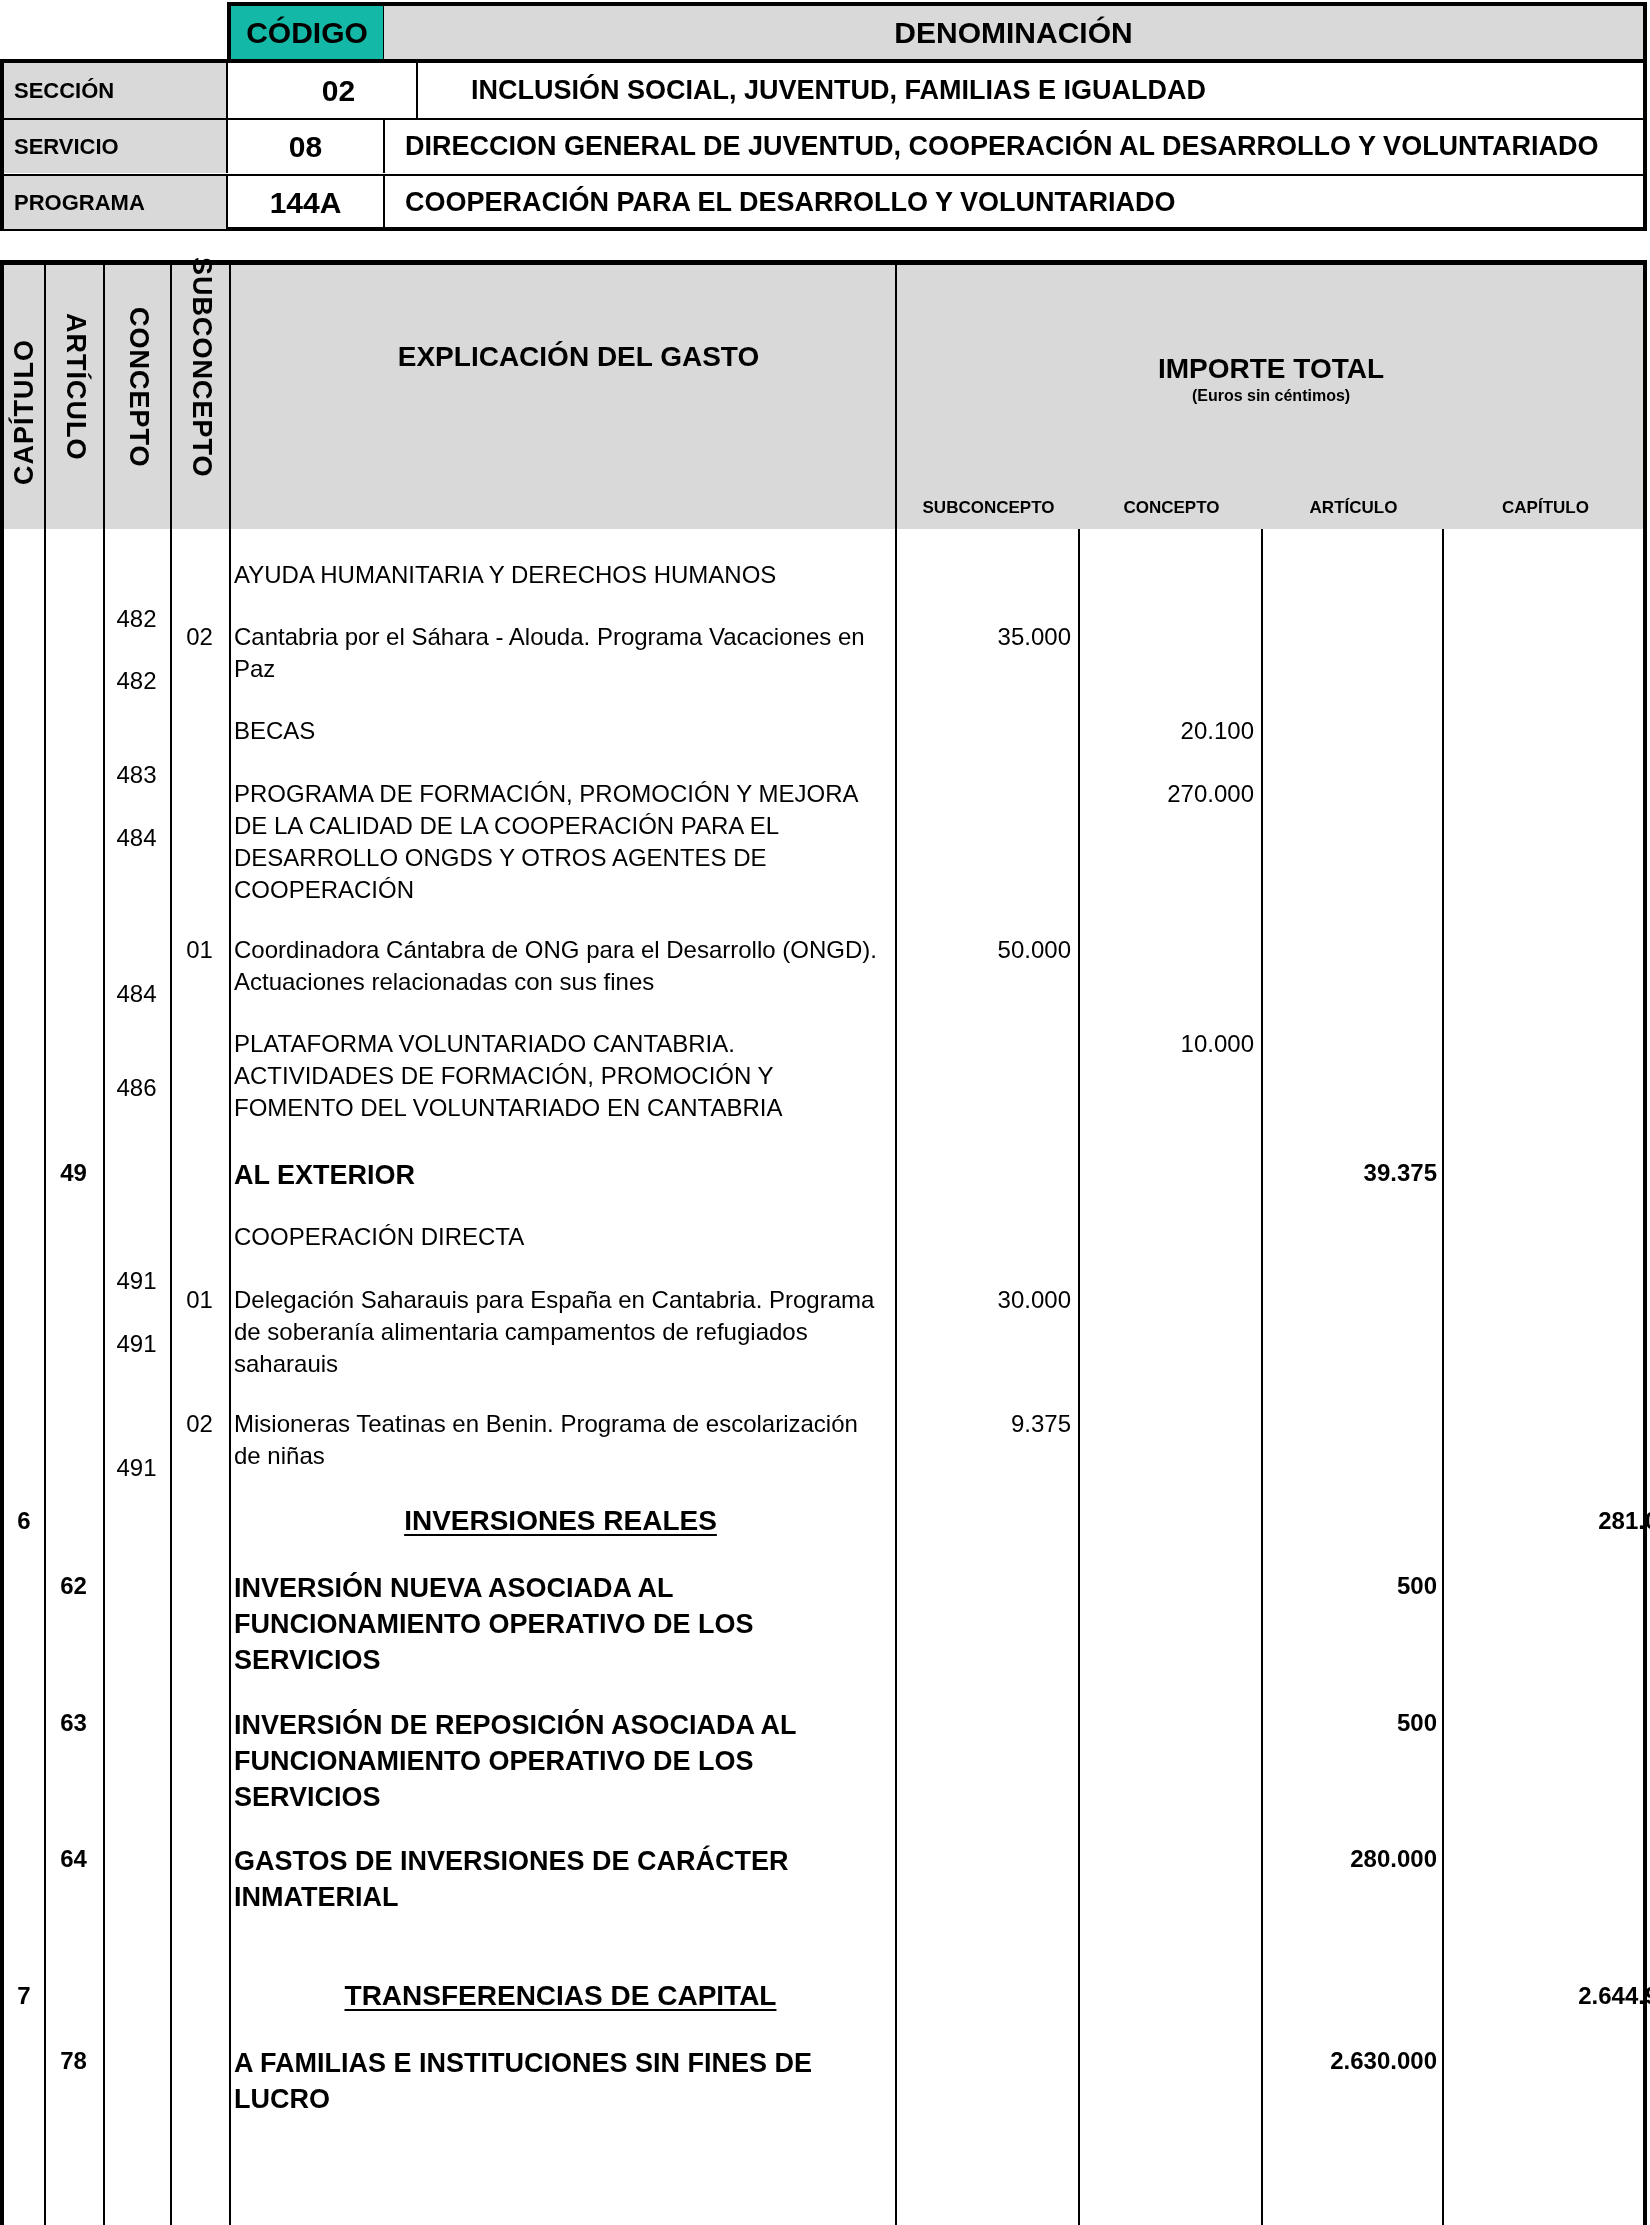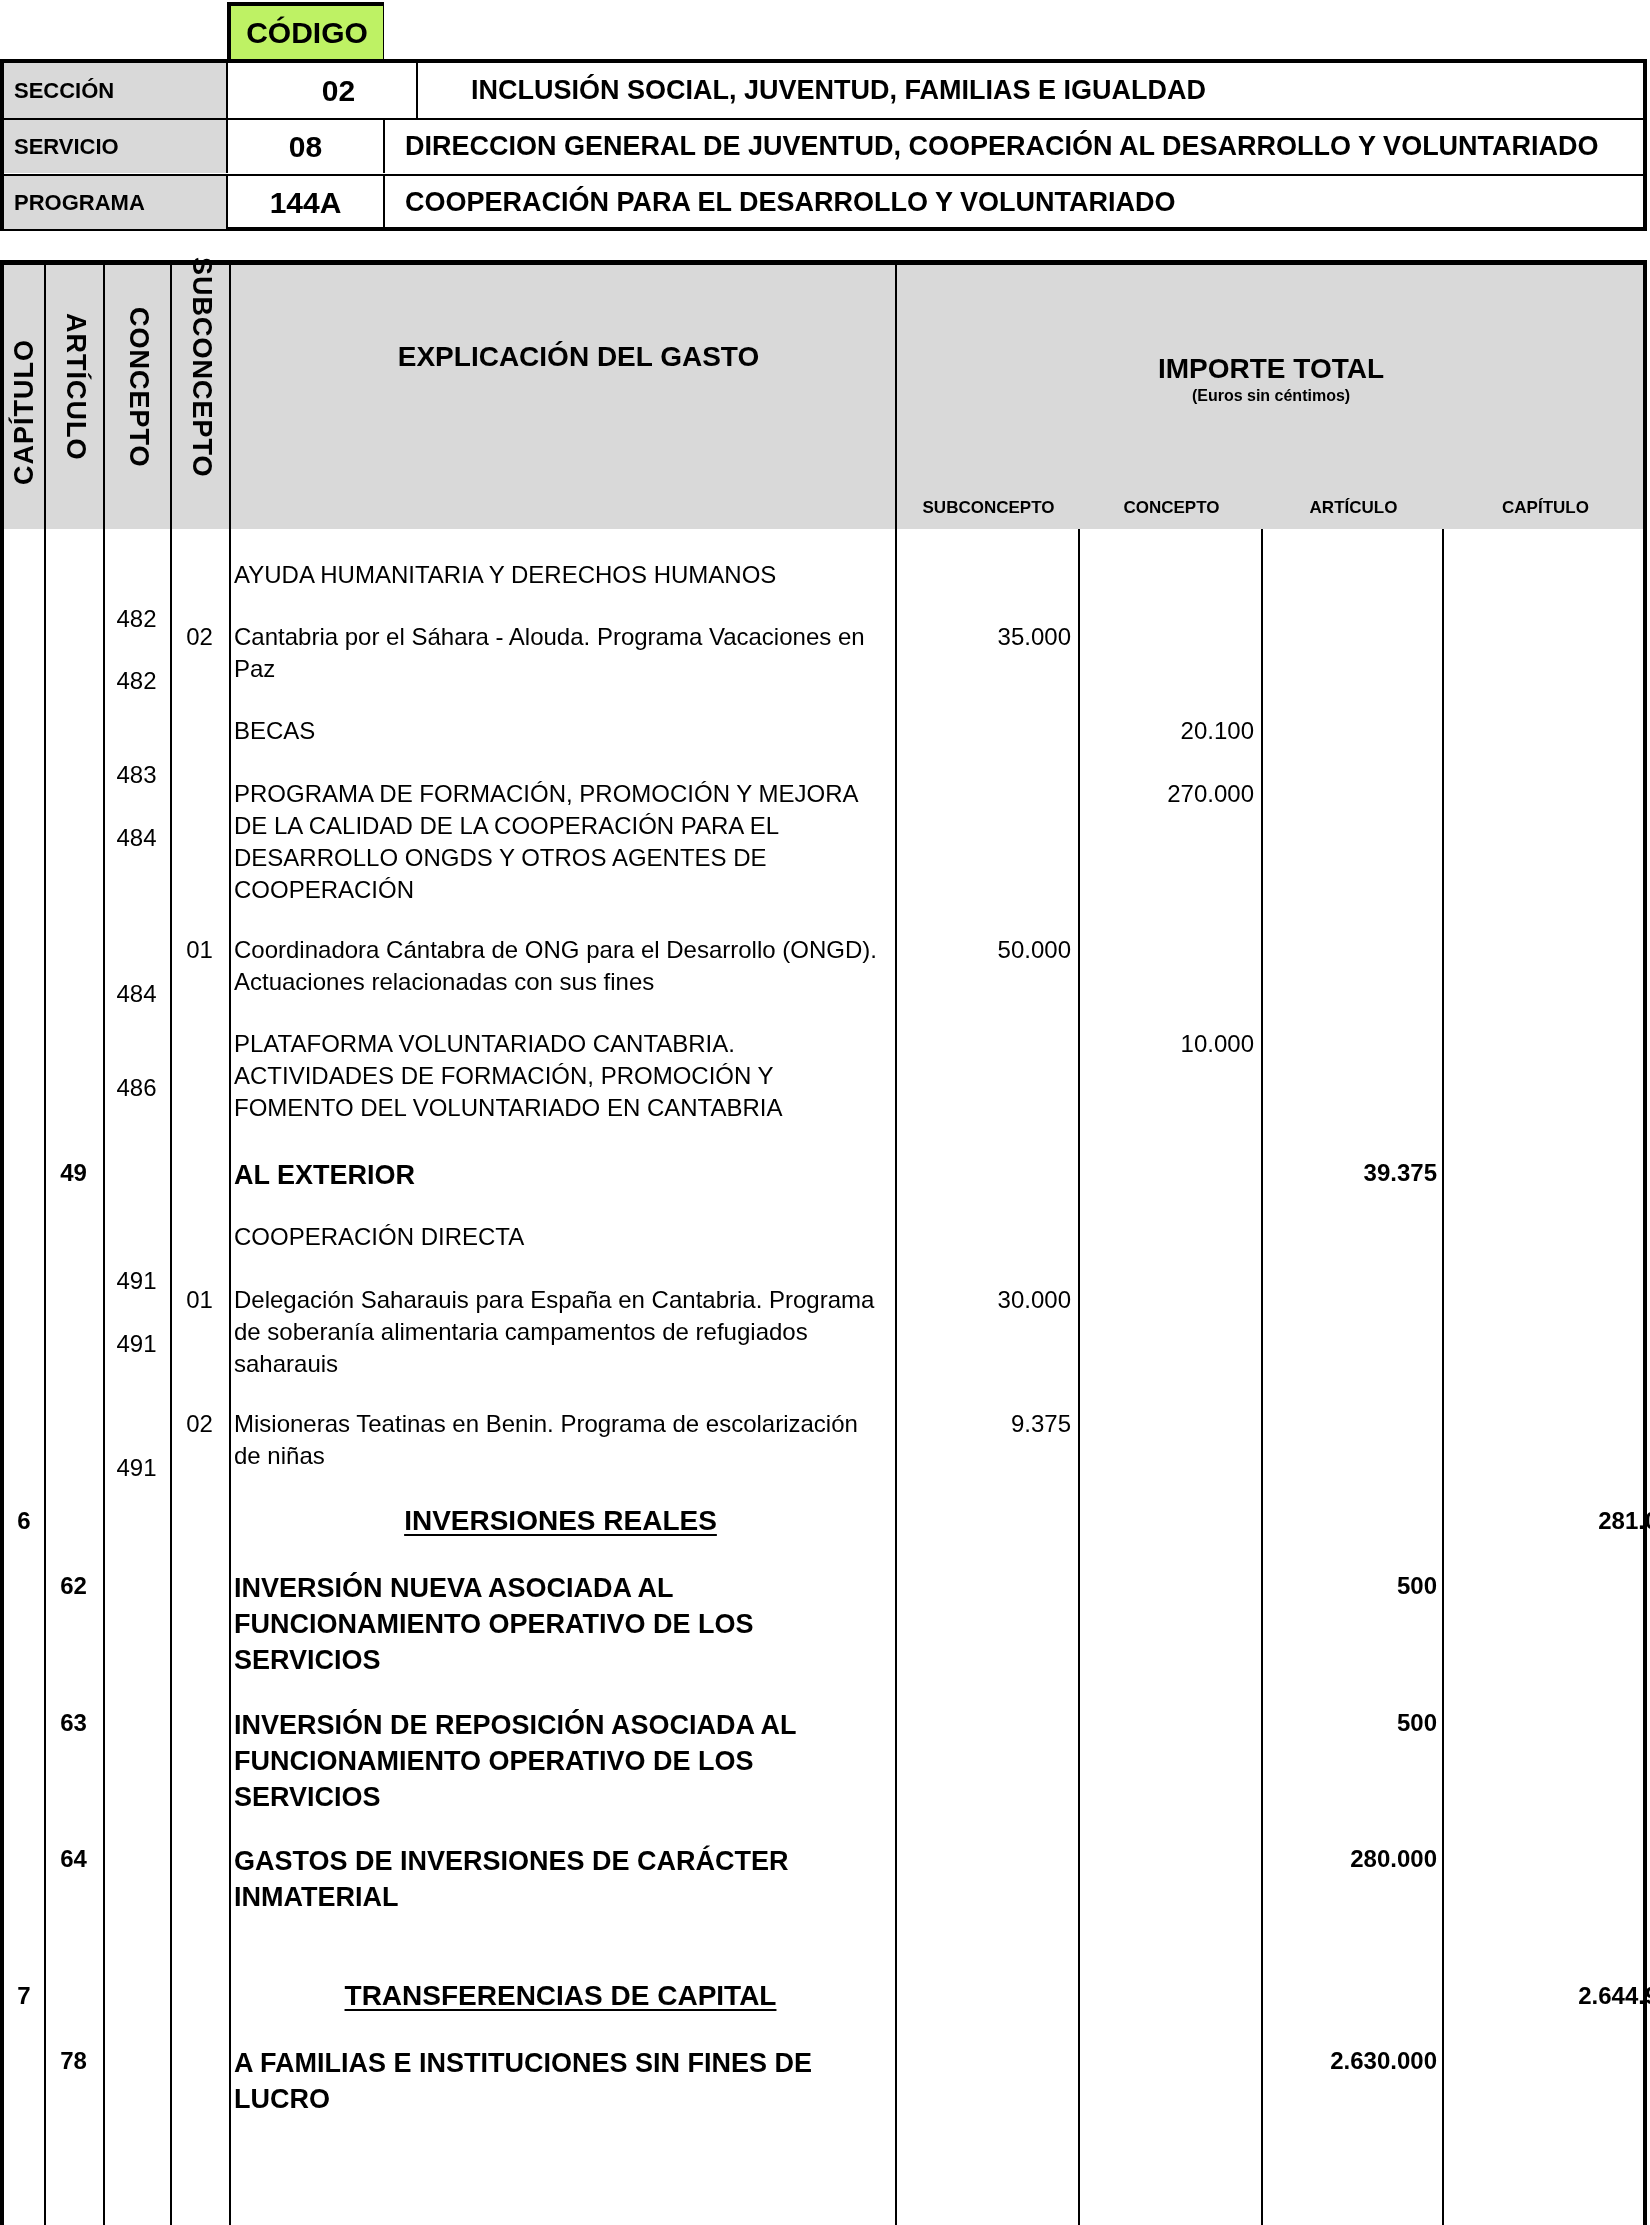--- a/index.html
+++ b/index.html
@@ -2,21 +2,21 @@
 <html><head>
 <meta charset="utf-8">
 <style>
   html, body { margin: 0; padding: 0; background: #ffffff; }
   body { width: 1650px; height: 2226px; position: relative; overflow: hidden;
          font-family: "Liberation Sans", "DejaVu Sans", sans-serif; color: #000; }
 
   
   .id-table { position: absolute; left: 0; top: 0; width: 1650px; height: 232px; }
   .id-head-code { position: absolute; left: 227px; top: 2px; width: 157px; height: 57px;
-                  background: #bef264; border-left: 4px solid #000; border-top: 4px solid #000; box-sizing: border-box;
+                  background: #14b8a6; border-left: 4px solid #000; border-top: 4px solid #000; box-sizing: border-box;
                   border-right: 1px solid #000;
                   display: flex; align-items: center; justify-content: center;
                   font-weight: bold; font-size: 30px; }
   .id-head-denom { position: absolute; left: 384px; top: 2px; width: 1263px; height: 57px;
                    background: #d9d9d9; border-top: 4px solid #000; border-right: 4px solid #000; box-sizing: border-box;
                    display: flex; align-items: center; justify-content: center;
                    font-weight: bold; font-size: 30px; }
   .id-rows { position: absolute; left: 0; top: 59px; width: 1647px; height: 172px;
              border: 4px solid #000; border-top-width: 4px; box-sizing: border-box; }
   .id-row { position: absolute; left: 0; width: 100%; height: 55px; display: flex; box-sizing: border-box; }
@@ -62,20 +62,21 @@
   .c-a3   { left: 1257px; width: 176px; text-align: right; font-weight: bold; }
   .c-a4   { left: 1439px; width: 198px; text-align: right; font-weight: bold; padding-left: 44px; }
   .bold   { font-weight: bold; font-size: 27px; line-height: 36px; }
   .chap-title { text-align: center; text-decoration: underline; text-underline-offset: 4px; font-weight: bold; font-size: 28px; }
 </style>
 </head>
 <body>
 
 <div class="id-table">
   <div class="id-head-code">CÓDIGO</div>
+  <div class="id-head-denom">DENOMINACIÓN</div>
 
   <div class="id-rows">
     <div class="id-row" style="top:0;gap:33px;">
       <div class="id-label">SECCIÓN</div>
       <div class="id-code">02</div>
       <div class="id-denom">INCLUSIÓN SOCIAL, JUVENTUD, FAMILIAS E IGUALDAD</div>
     </div>
     <div class="id-row" style="top:55px;">
       <div class="id-label">SERVICIO</div>
       <div class="id-code">08</div>

